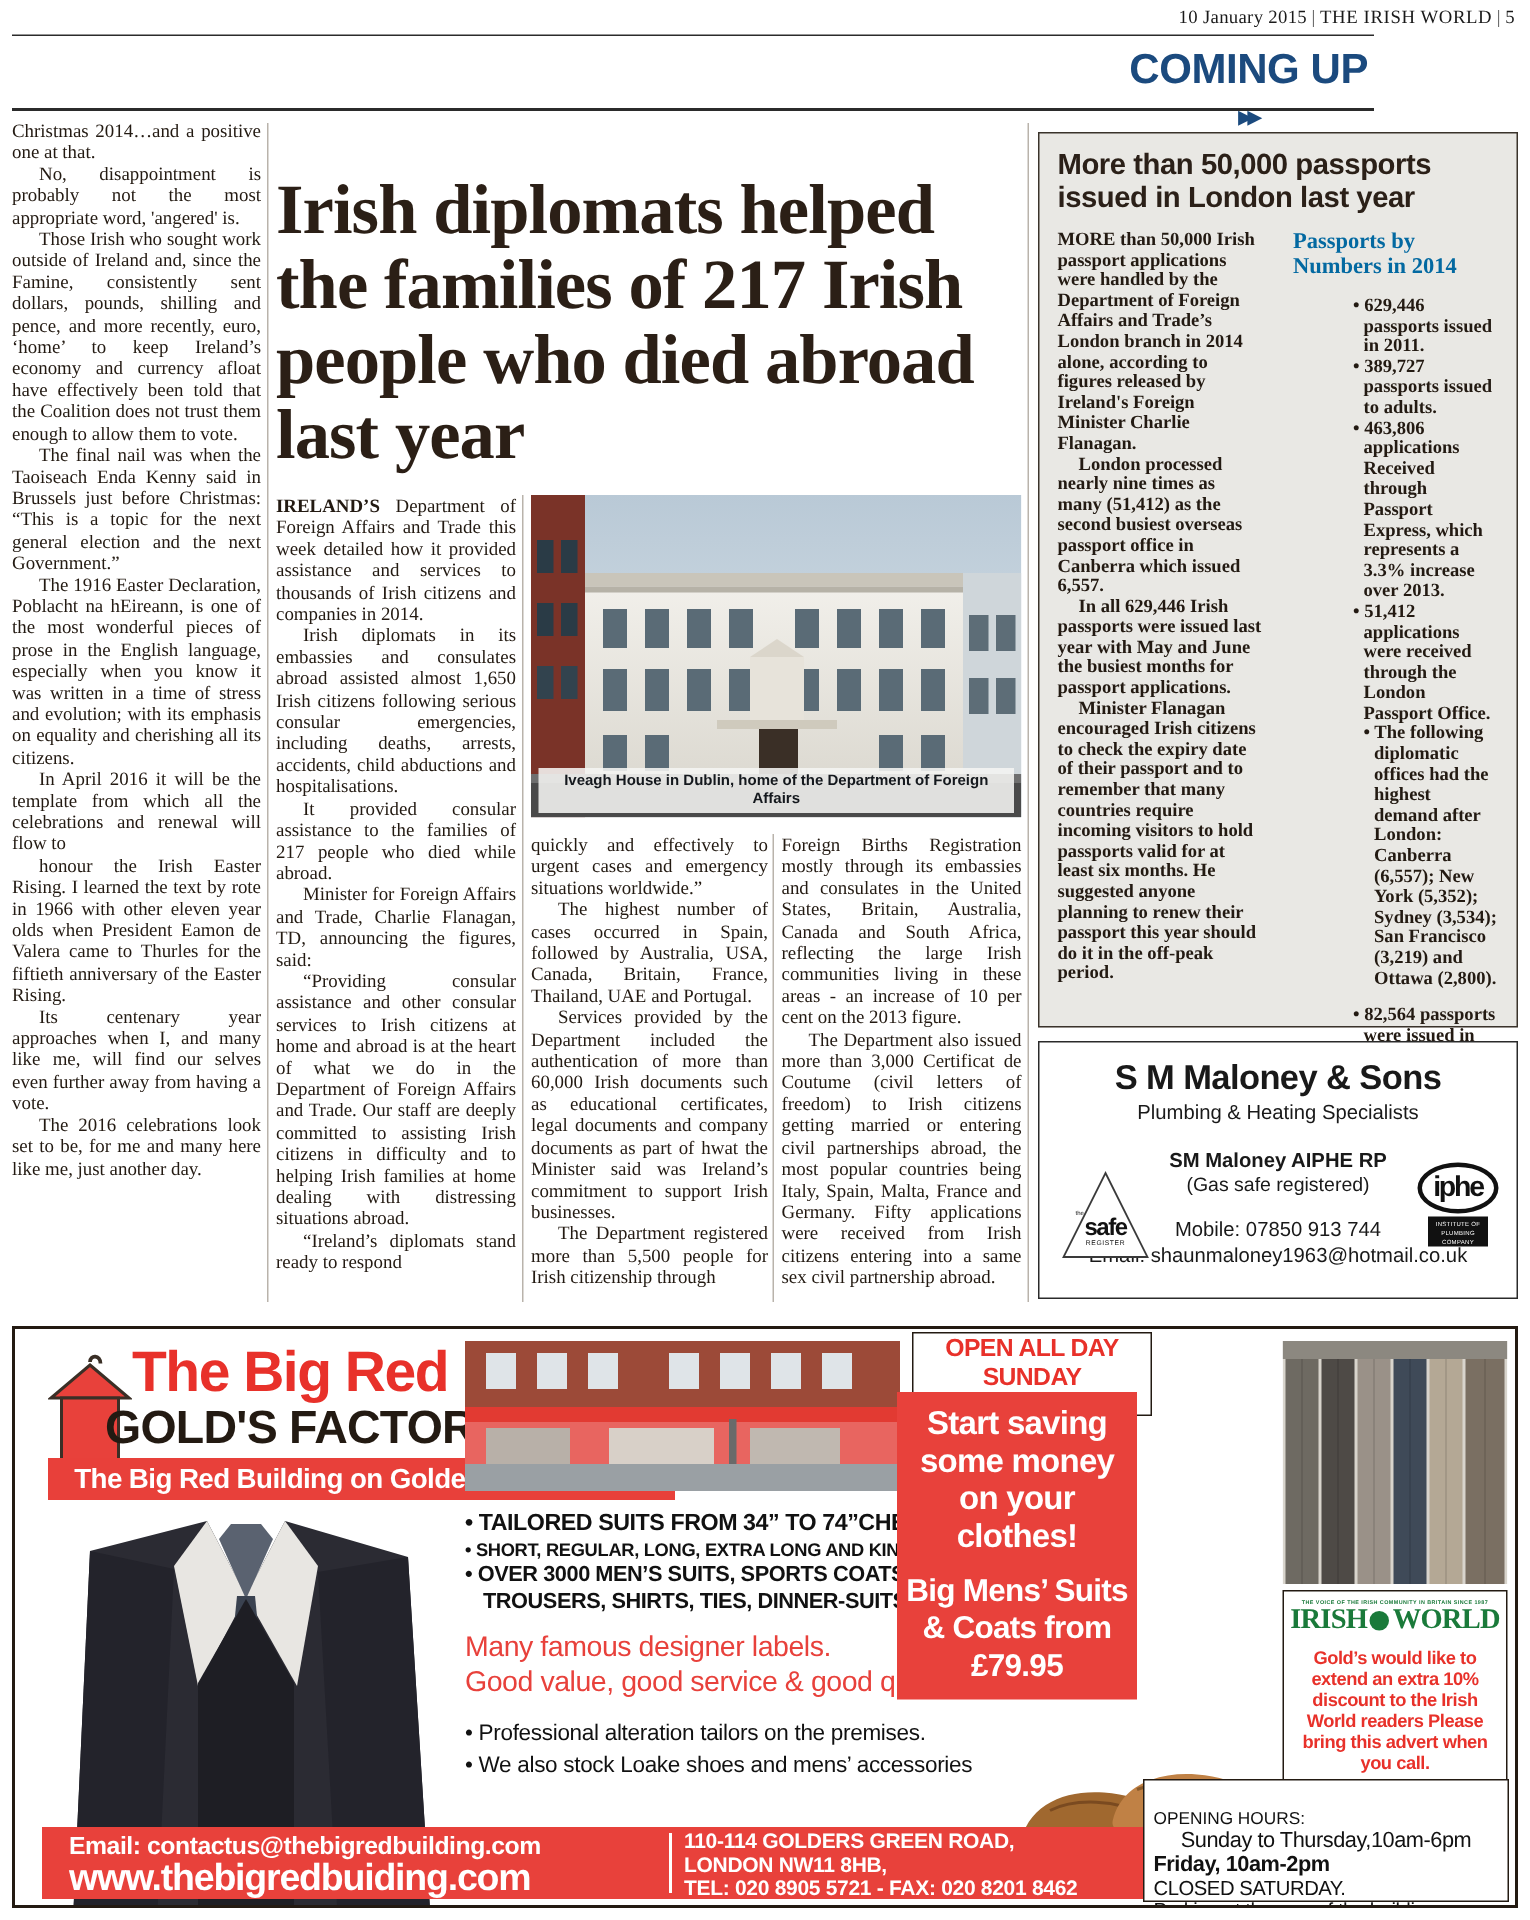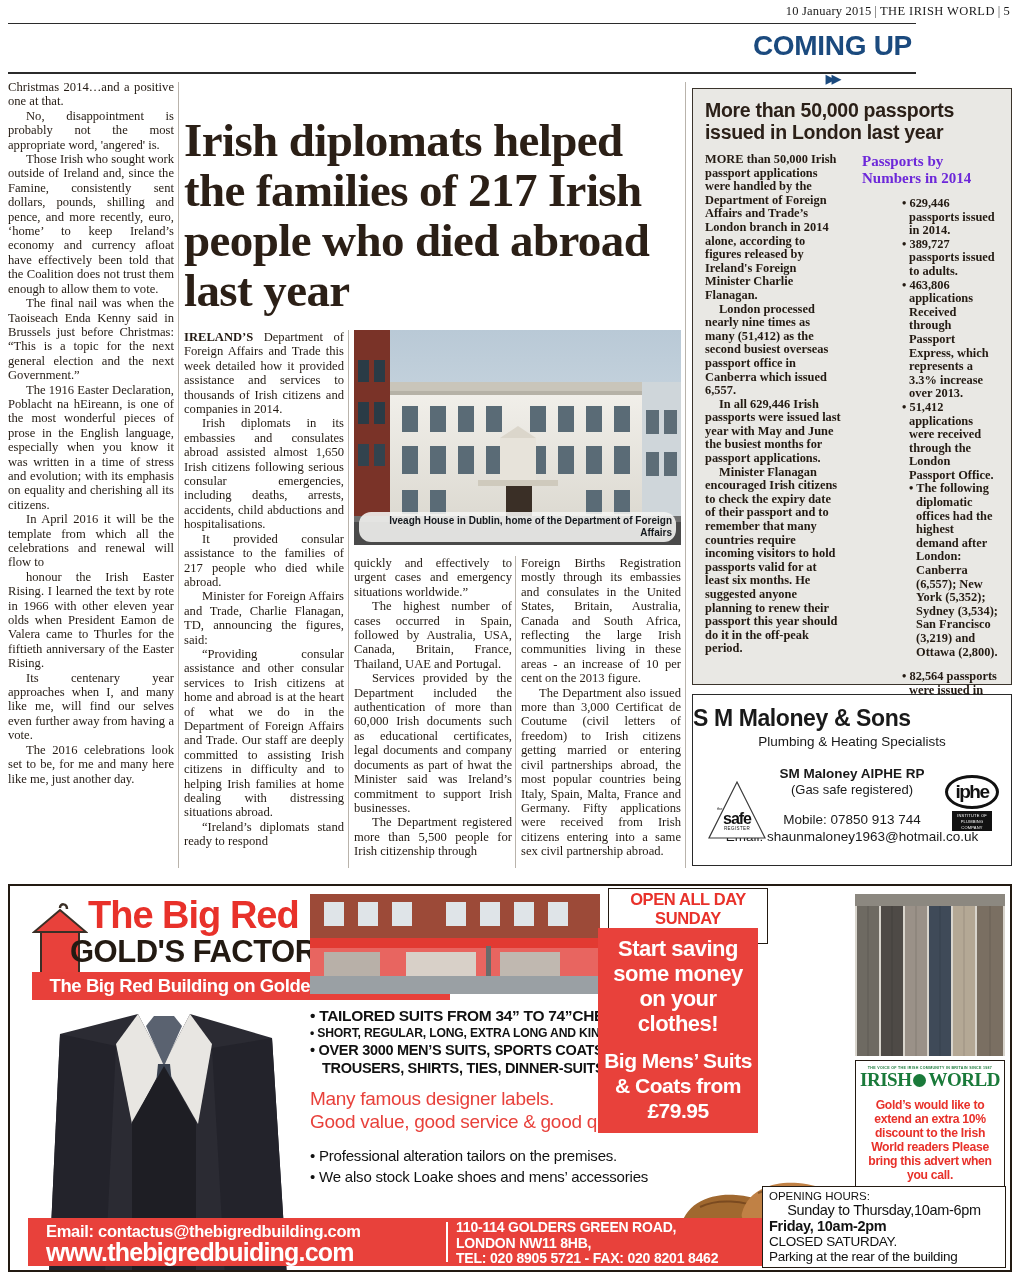--- a/index.html
+++ b/index.html
@@ -59,21 +59,21 @@
   #col3 { position:absolute; left:354px; top:556px; width:158px; }
   #col4 { position:absolute; left:521px; top:556px; width:160px; }
 
   
   .photo-wrap { position:absolute; left:354px; top:330px; width:327px; height:215px; overflow:hidden; }
   .photo-caption {
     position:absolute; left:359px; top:512px; width:317px;
     background:rgba(245,245,243,.88);
     font-family:"Liberation Sans", sans-serif;
     font-weight:bold; font-size:10px; line-height:12px;
-    text-align:right; color:#14181d; padding:3px 4px;border-radius:12px;
+    text-align:center; color:#14181d; padding:3px 4px;
   }
 
   
   .factbox {
     position:absolute; left:692px; top:88px; width:320px; height:597px;
     background:#e9e8e4; border:1px solid #3a332b;
   }
   .factbox-inner { padding:10px 12px 8px 12px; }
   .factbox h2 {
     margin:0 0 10px 0;
@@ -83,37 +83,37 @@
   }
   .fb-cols { display:flex; gap:20px; }
   .fb-col { width:139px; }
   .fb-col p {
     margin:0; font-weight:bold; font-size:12.4px; line-height:13.6px;
     text-indent:14px; color:#231a12;
   }
   .fb-col p.first { text-indent:0; }
   .fb-h3 {
     margin:0 0 10px 0; font-weight:bold; font-size:15px; line-height:17px;
-    color:#6d28d9;
+    color:#0369a1;
   }
   .fb-bullets { margin:0; }
   .fb-bullets li {
     list-style:none; font-weight:bold; font-size:12.4px; line-height:13.6px;
     margin:0; text-indent:-7px; padding-left:7px;
   }
   .fb-bullets li.indent { padding-left:14px; text-indent:-7px; }
   .fb-bullets li.gap { margin-top:11px; }
 
   
   .maloney {
     position:absolute; left:692px; top:694px; width:320px; height:172px;
     border:1px solid #2a2a2a; background:#fff;
     font-family:"Liberation Sans", sans-serif; color:#191919;
   }
-  .maloney .m-title { font-weight:bold; font-size:23px; margin-top:10px; letter-spacing:-.4px; }
+  .maloney .m-title { text-align:center; font-weight:bold; font-size:23px; margin-top:10px; letter-spacing:-.4px; }
   .maloney .m-sub { text-align:center; font-size:13.5px; margin-top:2px; }
   .maloney .m-name { text-align:center; font-weight:bold; font-size:13.5px; margin-top:17px; }
   .maloney .m-gas { text-align:center; font-size:13px; margin-top:1px; }
   .maloney .m-mobile { text-align:center; font-size:13.5px; margin-top:15px; }
   .maloney .m-email { text-align:center; font-size:13.5px; margin-top:2px; }
   .safe-logo {
     position:absolute; left:14px; top:85px; width:60px; height:62px;
     font-family:"Liberation Sans", sans-serif;
   }
   .safe-word { position:absolute; left:2px; top:30px; width:56px; text-align:center;
@@ -224,21 +224,21 @@
     font-family:"Liberation Sans", sans-serif; font-weight:bold;
   }
   .fb-email { position:absolute; left:18px; top:4px; font-size:16.5px; letter-spacing:-.3px; }
   .fb-www { position:absolute; left:18px; top:20px; font-size:25px; letter-spacing:-.8px; }
   .fb-divider { position:absolute; left:418px; top:4px; width:2px; height:40px; background:#fff; }
   .fb-addr { position:absolute; left:428px; top:2px; font-size:14px; line-height:15.5px; letter-spacing:-.2px; }
 
   .hoursbox {
     position:absolute; left:752px; top:300px; width:244px; height:82px;
     border:1px solid #231a12; background:#fff;
-    font-family:"Liberation Sans", sans-serif; color:#111; padding:3px 6px;
+    font-family:"Liberation Sans", sans-serif; color:#111; padding:20px 6px;
   }
   .hoursbox .h1 { font-size:11.5px; }
   .hoursbox .h2 { font-size:14.5px; letter-spacing:-.3px;text-align:center; }
   .hoursbox .h3 { font-size:14.5px; font-weight:bold; letter-spacing:-.3px; }
   .hoursbox .h4 { font-size:13.5px; letter-spacing:-.3px; }
   .hoursbox .h5 { font-size:13.5px; letter-spacing:-.3px; }
   .hours-redbar { position:absolute; left:744px; top:332px; width:8px; height:48px; background:#e8413b; }
 </style>
 </head>
 <body>
@@ -365,21 +365,21 @@
       <div class="fb-cols">
         <div class="fb-col">
           <p class="first">MORE than 50,000 Irish passport applications were handled by the Department of Foreign Affairs and Trade’s London branch in 2014 alone, according to figures released by Ireland's Foreign Minister Charlie Flanagan.</p>
           <p>London processed nearly nine times as many (51,412) as the second busiest overseas passport office in Canberra which issued 6,557.</p>
           <p>In all 629,446 Irish passports were issued last year with May and June the busiest months for passport applications.</p>
           <p>Minister Flanagan encouraged Irish citizens to check the expiry date of their passport and to remember that many countries require incoming visitors to hold passports valid for at least six months. He suggested anyone planning to renew their passport this year should do it in the off-peak period.</p>
         </div>
         <div class="fb-col">
           <div class="fb-h3">Passports by Numbers in 2014</div>
           <ul class="fb-bullets">
-            <li>• 629,446 passports issued in 2014.</li>
+            <li>• 629,446 passports issued in 2011.</li>
             <li>• 389,727 passports issued to adults.</li>
             <li>• 463,806 applications Received through Passport Express, which represents a 3.3% increase over 2013.</li>
             <li>• 51,412 applications were received through the London Passport Office.</li>
             <li class="indent">• The following diplomatic offices had the highest demand after London: Canberra (6,557); New York (5,352); Sydney (3,534); San Francisco (3,219) and Ottawa (2,800).</li>
             <li class="gap">• 82,564 passports were issued in May 2014 and 76,314 issued in June 2014 –the busiest months.</li>
           </ul>
         </div>
       </div>
     </div>
   </div>

